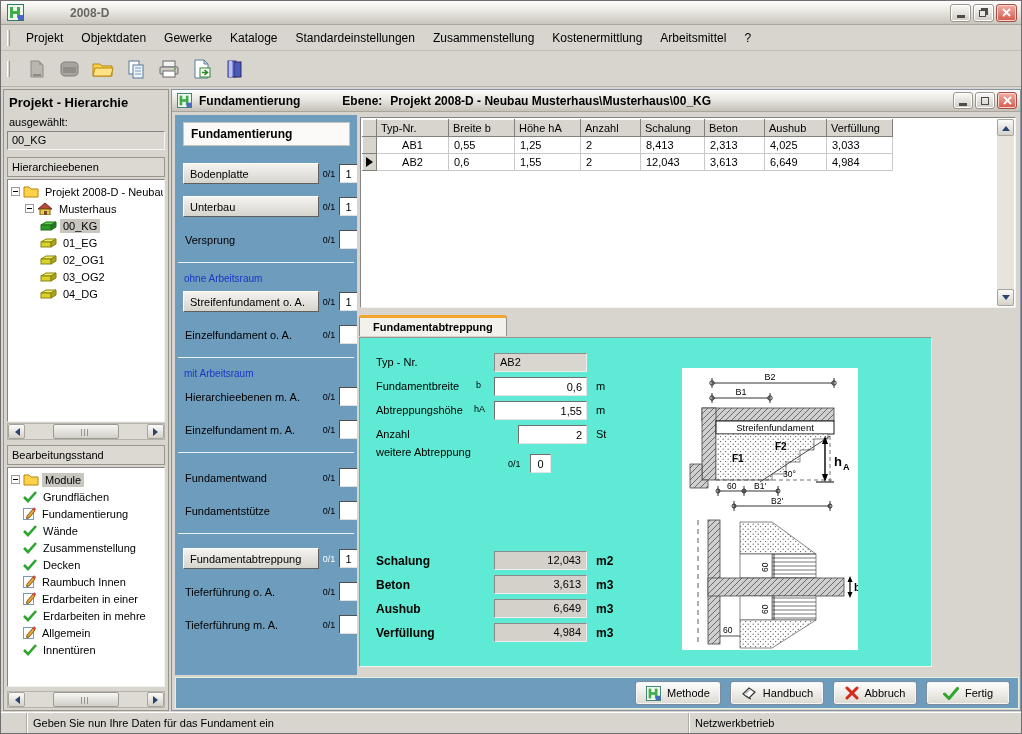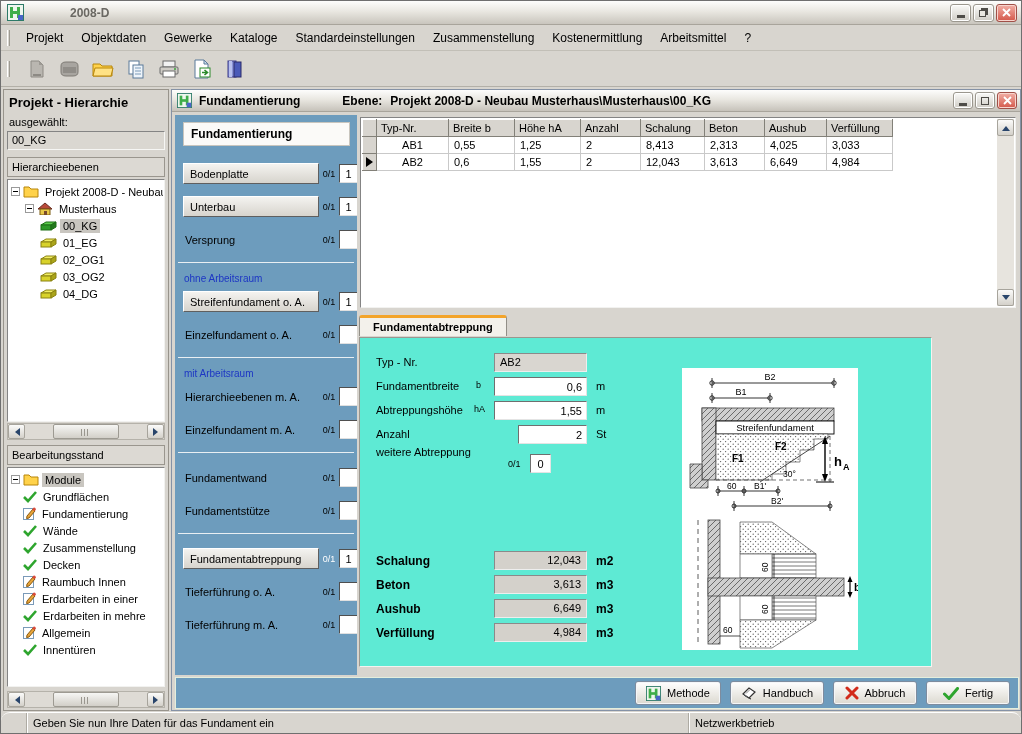--- a/index.html
+++ b/index.html
@@ -100,21 +100,21 @@
   .res-lab{position:absolute;font-weight:bold;font-size:12px;}
   .res-box{position:absolute;width:93px;height:19px;background:#d4d1cb;border:1px solid;border-color:#8a8a8a #eeeeee #eeeeee #8a8a8a;font-size:11px;text-align:right;padding:2px 5px;}
   .res-unit{position:absolute;font-weight:bold;font-size:12px;}
   .diagram{position:absolute;left:322px;top:30px;width:176px;height:282px;background:#fff;text-decoration:underline;}
 
   
   .child-footer{position:absolute;left:3px;top:587px;width:844px;height:32px;background:#6d9cbd;border:1px solid #e4eedd;display:flex;align-items:center;justify-content:flex-end;gap:9px;padding-right:8px;}
   .footer-btn{height:24px;min-width:84px;display:flex;align-items:center;justify-content:center;gap:6px;background:linear-gradient(180deg,#ffffff,#dcd9d0);border:1px solid #7e8c9e;border-radius:3px;box-shadow:inset 0 0 0 1px #f4f6f8;font-family:"Liberation Sans",sans-serif;font-size:11px;padding:0 10px;}
 
   
-  .statusbar{position:absolute;left:0;bottom:0;width:100%;height:21px;background:#d8d5cf;border-top:1px solid #ffffff;display:flex;align-items:center;font-size:11px;border-radius:9px;}
+  .statusbar{position:absolute;left:0;bottom:0;width:100%;height:21px;background:#d8d5cf;border-top:1px solid #ffffff;display:flex;align-items:center;font-size:11px;}
   .sb-seg{height:100%;display:flex;align-items:center;padding:0 6px;border-right:1px solid #aeaba3;box-shadow:1px 0 0 #ffffff;}
   .sb0{width:26px;}
   .sb1{width:662px;}
   .sb2{flex:1;border-right:none;box-shadow:none;}
 </style>
 </head>
 <body>
 
 <div class="app">
 

